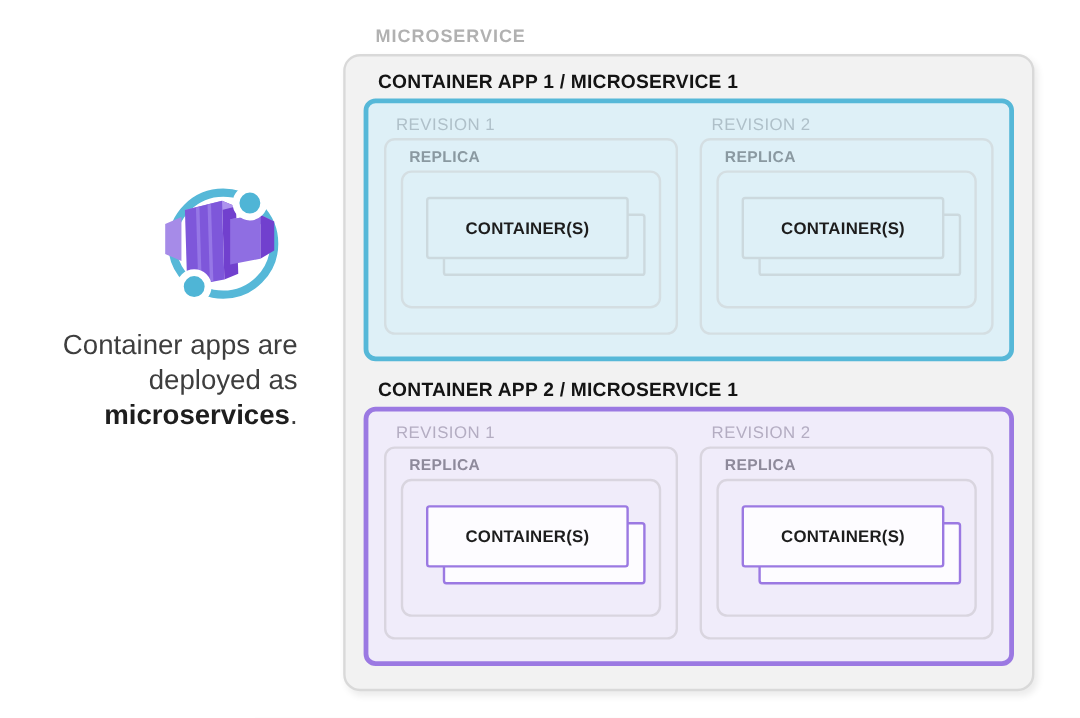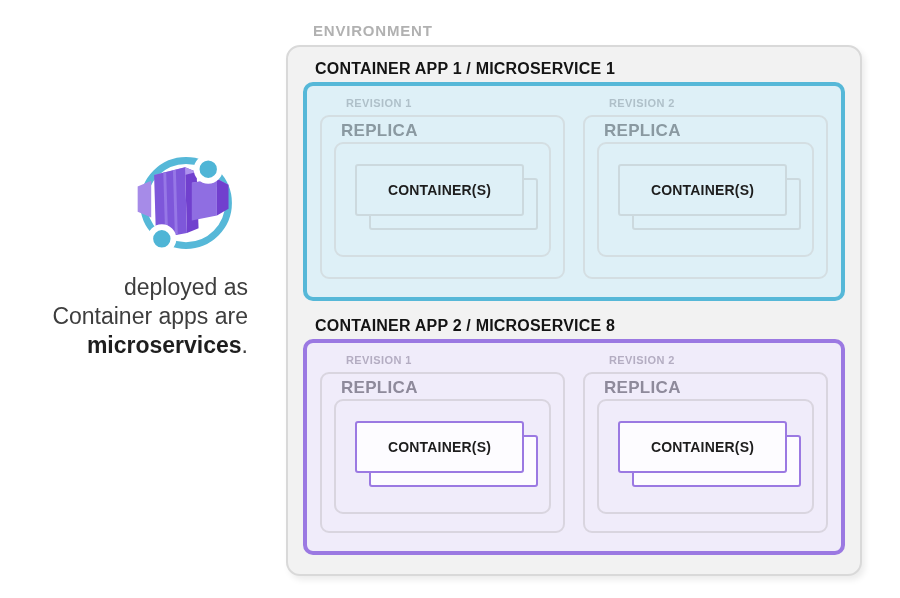--- a/index.html
+++ b/index.html
@@ -49,29 +49,29 @@
   .app-box{
     box-sizing:border-box;height:219px;border:4px solid var(--accent);
     background:var(--fill);border-radius:10px;
     display:flex;gap:18px;padding:9px 13px 18px 13px;
   }
   .app--2 .app-box{height:216px;}
 
   
   .revision{flex:1;display:flex;flex-direction:column;min-width:0;}
   .revision-label{
-    margin:0 0 3px 26px;font-size:11px;font-weight:bold;
+    margin:0 0 3px 10px;font-size:14px;font-weight:normal;
     letter-spacing:0.4px;color:var(--revision-label);line-height:17px;
   }
   .revision-box{
     box-sizing:border-box;flex:1;border:2px solid var(--box-line);
     border-radius:9px;padding:6px 12px 0 12px;
   }
   .replica-label{
-    margin:0 0 4px 7px;font-size:17px;font-weight:bold;
+    margin:0 0 4px 7px;font-size:13px;font-weight:bold;
     letter-spacing:0.3px;color:var(--replica-label);line-height:15px;
   }
   .replica-box{
     box-sizing:border-box;height:115px;border:2px solid var(--box-line);
     border-radius:9px;position:relative;
   }
   .container-card{
     box-sizing:border-box;position:absolute;width:169px;height:52px;
     border:2px solid var(--container-line);background:var(--container-fill);
     border-radius:3px;
@@ -102,27 +102,27 @@
       <polygon class="p-rtop" points="66,38 92,34 104,40 78,45"></polygon>
       <polygon class="p-side" points="92,34 104,40 104,65 92,72"></polygon>
       <polygon class="p-rfront" points="66,38 92,34 92,72 66,77"></polygon>
 
       <circle class="icon-dot" cx="83" cy="24" r="12"></circle>
       <circle class="icon-dot" cx="35" cy="96" r="12"></circle>
     </svg>
   </div>
 
   <div class="caption">
+    <div>Container apps are</div>
     <div>deployed as</div>
-    <div>Container apps are</div>
     <div><span class="em">microservices</span><span>.</span></div>
   </div>
 
   <div class="env" style="--fill: #F2F2F2; --border: #D9D9D9; --label: #B1B1B1;">
-    <div class="env-label">ENVIRONMENT</div>
+    <div class="env-label">MICROSERVICE</div>
 
     <div class="env-box">
 
       <section class="app app--1" style="--accent: #56B8D8; --fill: #DEF0F7; --box-line: #D4DEE2; --container-line: #CCD9DE; --container-fill: #DEF0F7; --revision-label: #AFC0C9; --replica-label: #8A99A1;">
         <div class="app-label">CONTAINER APP 1 / MICROSERVICE 1</div>
         <div class="app-box">
 
           <div class="revision">
             <div class="revision-label">REVISION 1</div>
             <div class="revision-box">
@@ -146,21 +146,21 @@
                   <span>CONTAINER(S)</span>
                 </div>
               </div>
             </div>
           </div>
 
         </div>
       </section>
 
       <section class="app app--2" style="--accent: #9B79E2; --fill: #F0ECFA; --box-line: #D9D5DF; --container-line: #9B79E2; --container-fill: #FDFCFF; --revision-label: #B4ADC2; --replica-label: #8E8A9B;">
-        <div class="app-label">CONTAINER APP 2 / MICROSERVICE 8</div>
+        <div class="app-label">CONTAINER APP 2 / MICROSERVICE 1</div>
         <div class="app-box">
 
           <div class="revision">
             <div class="revision-label">REVISION 1</div>
             <div class="revision-box">
               <div class="replica-label">REPLICA</div>
               <div class="replica-box">
                 <div class="container-card container-back"></div>
                 <div class="container-card container-front">
                   <span>CONTAINER(S)</span>

